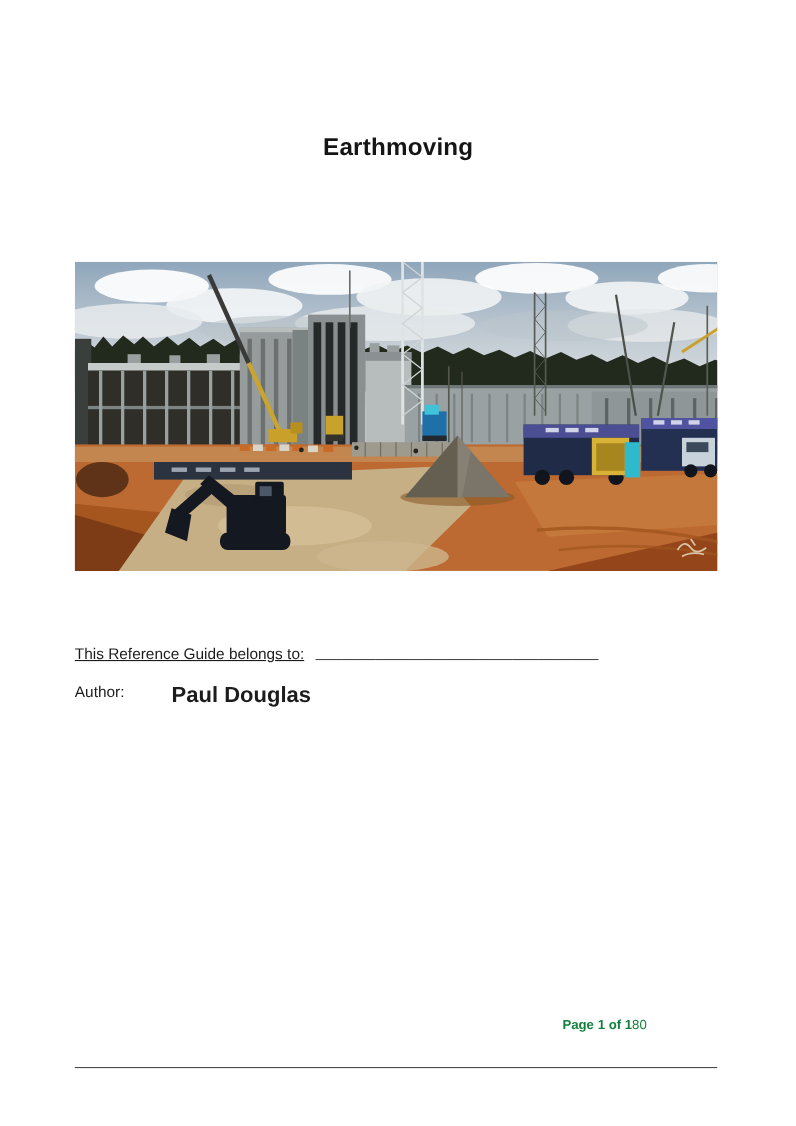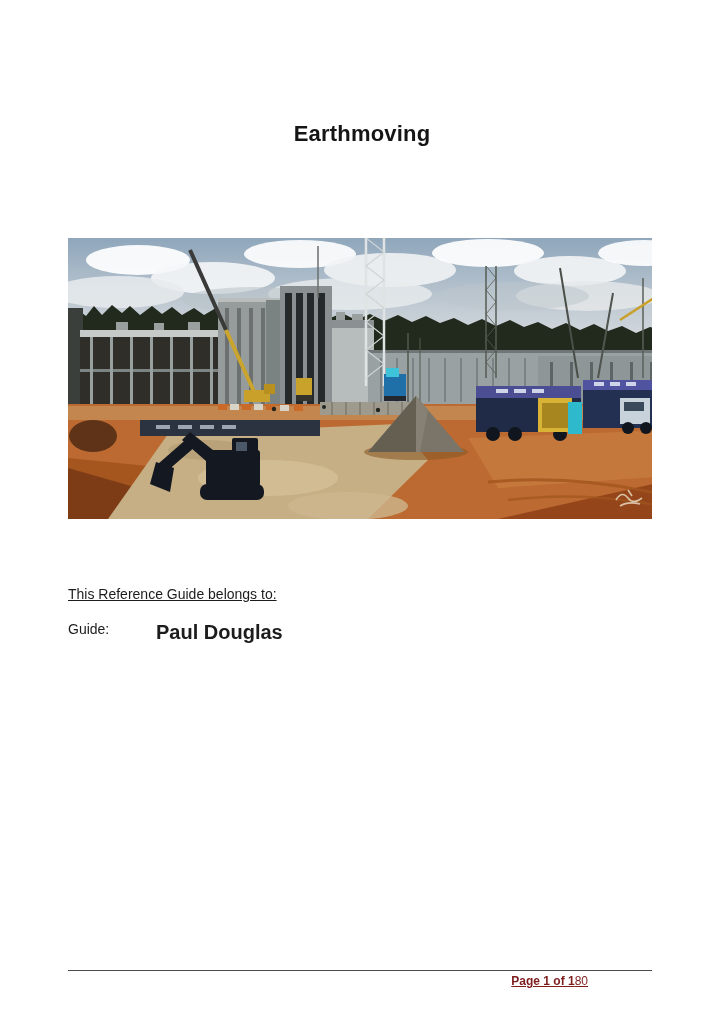--- a/index.html
+++ b/index.html
@@ -11,21 +11,21 @@
     font-size:22px;font-weight:bold;color:#151515;letter-spacing:.2px;}
   .title2{position:absolute;top:188px;left:0;width:724px;text-align:center;
     font-size:26px;font-weight:bold;color:#151515;letter-spacing:.2px;}
   .photo{position:absolute;left:68px;top:238px;width:603px;height:281px;display:block;}
   .belongs-label{position:absolute;left:68px;top:586px;font-size:14px;text-decoration:underline;}
   .blank-line{position:absolute;left:287px;top:584px;font-size:14px;color:#3a3a3a;
     letter-spacing:0;white-space:nowrap;}
   .author-label{position:absolute;left:68px;top:621px;font-size:14px;}
   .author-name{position:absolute;left:156px;top:621px;font-size:20px;font-weight:bold;}
   .footer-rule{position:absolute;left:68px;top:970px;width:592px;border-top:1px solid #4a4a4a;height:0;}
-  .footer-text{position:absolute;top:974px;right:64px;font-size:12px;color:#7f1d1d;text-decoration:underline;}
+  .footer-text{position:absolute;top:924px;right:64px;font-size:12px;color:#15803d;}
   .footer-text .b{font-weight:bold;}
 </style>
 </head>
 <body>
 
 <div class="page">
 
   <div class="title1">Earthmoving</div>
 
   <svg class="photo" viewBox="0 0 603 281" preserveAspectRatio="none" role="img">
@@ -264,22 +264,23 @@
     </g>
 
     <g stroke="#e6d7bd" stroke-width="1.6" fill="none" opacity="0.85">
       <path d="M548,262 q6,-10 12,-2 q5,7 14,0"></path>
       <path d="M552,268 q8,-5 20,-2"></path>
       <path d="M560,252 l4,6"></path>
     </g>
   </svg>
 
   <span class="belongs-label">This Reference Guide belongs to:</span>
-
-  <span class="author-label">Guide:</span>
+  <span class="blank-line">_________________________________</span>
+
+  <span class="author-label">Author:</span>
   <span class="author-name">Paul Douglas</span>
 
   <div class="footer-rule"></div>
   <div class="footer-text">
     <span class="b">Page 1 of 1</span><span>80</span>
   </div>
 
 </div>
 
 </body></html>

